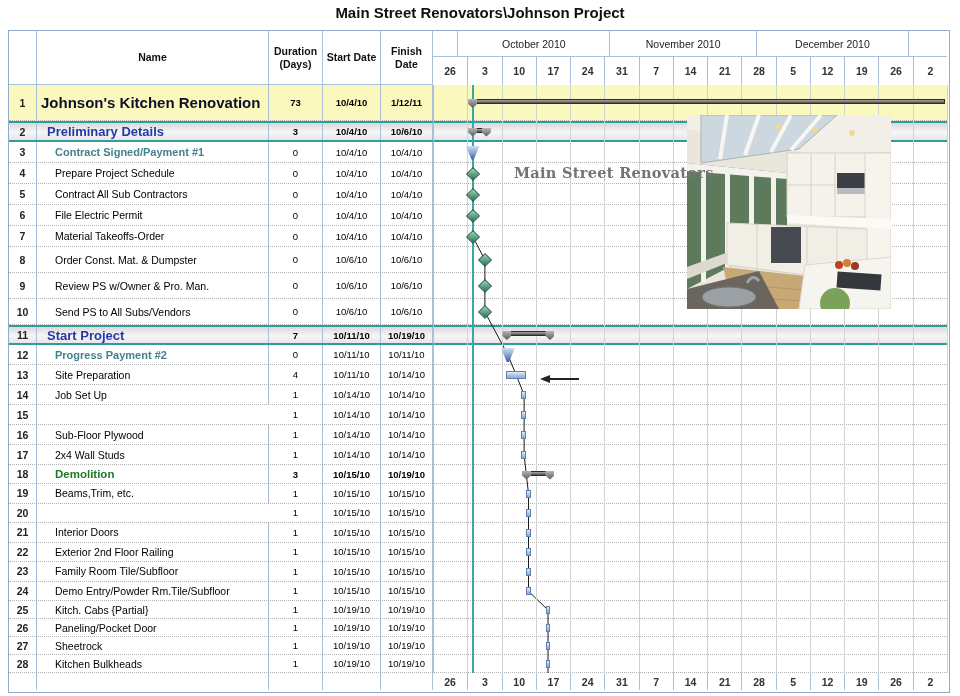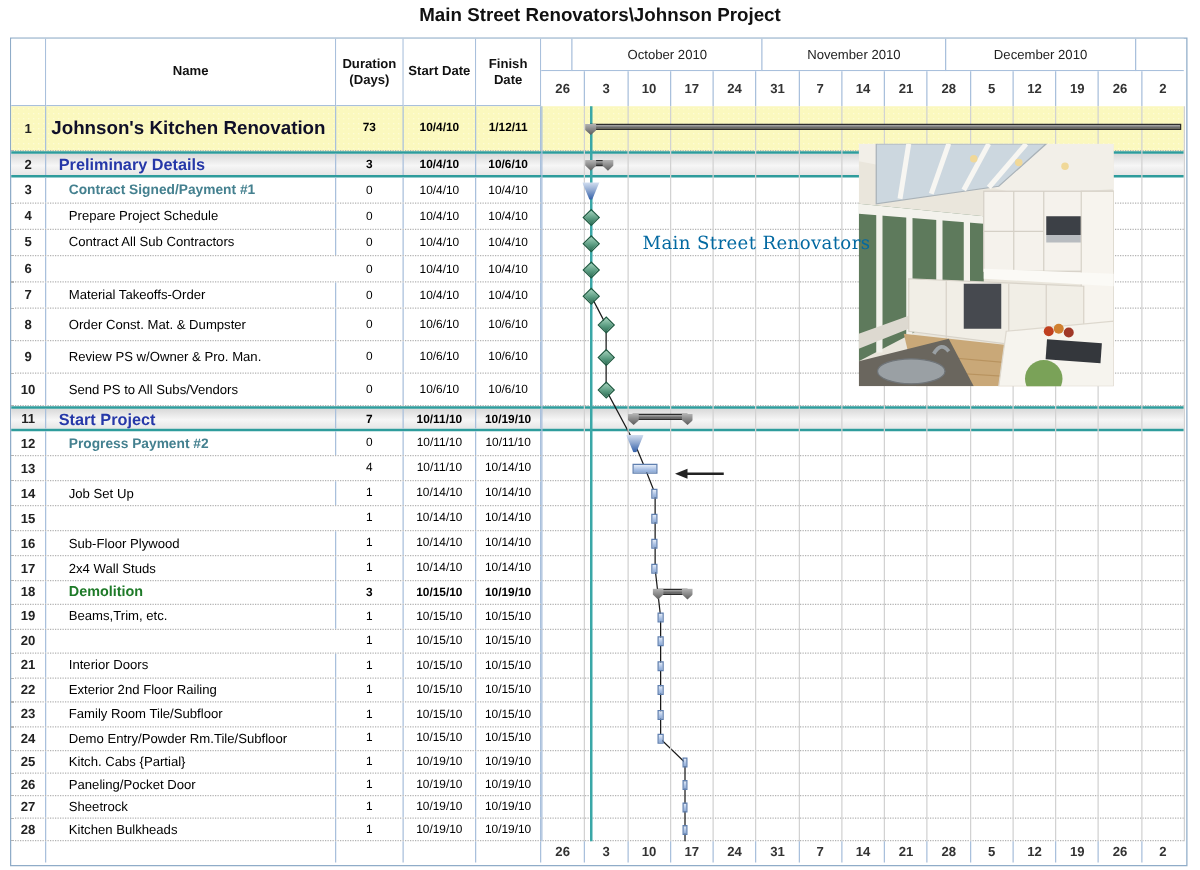--- a/index.html
+++ b/index.html
@@ -34,22 +34,22 @@
   .bar-sum{position:absolute;height:5px;background:linear-gradient(180deg,#aaa,#4d4d4d);border:1px solid #2d2d2d;box-sizing:border-box;}
   .cap{position:absolute;width:9px;height:9px;background:linear-gradient(180deg,#b4b4b4,#5a5a5a);
     clip-path:polygon(0 0,100% 0,100% 55%,50% 100%,0 55%);}
   .bar-task{position:absolute;height:8px;background:linear-gradient(180deg,#E4ECF8 0%,#A9C0E4 60%,#8CAAD6 100%);
     border:1px solid #5F7FAF;box-sizing:border-box;}
   .dia{position:absolute;width:10px;height:10px;transform:rotate(45deg);
     background:linear-gradient(135deg,#A3D2BC 0%,#57997E 60%,#2E6E55 100%);border:1px solid #1E5B41;box-sizing:border-box;}
   .funnel{position:absolute;width:14px;height:14px;
     background:linear-gradient(180deg,#D2DEF0 0%,#8FA8D0 45%,#2F5DA8 100%);
     clip-path:polygon(0 0,100% 0,58% 100%,42% 100%);}
-  .chart-label{position:absolute;font-family:"DejaVu Serif",serif;font-weight:normal;
-    font-size:14.5px;color:#0369a1;letter-spacing:.3px;margin-top:23px;}
+  .chart-label{position:absolute;font-family:"DejaVu Serif",serif;font-weight:bold;
+    font-size:14.5px;color:#737373;letter-spacing:.3px;}
   .callout-box{position:absolute;background:#8FC6C6;border:2px solid #111;box-sizing:border-box;
     display:flex;align-items:center;justify-content:center;font-size:11px;font-weight:bold;color:#000;}
   .callout-line{position:absolute;height:2px;background:#222;}
   .callout-head{position:absolute;width:0;height:0;border-top:4px solid transparent;
     border-bottom:4px solid transparent;border-right:10px solid #222;}
   svg.links{position:absolute;left:0;top:0;pointer-events:none;}
   .photo{position:absolute;}
 </style>
 </head>
 <body>
@@ -117,20 +117,21 @@
       </div>
       <div class="row " style="top: 153px; height: 21px;">
         <div class="cell cnum" style="left: 0px; width: 28px;">5</div>
         <div class="cell nm task" style="left: 28px; width: 232px;">Contract All Sub Contractors</div>
         <div class="cell cmid" style="left: 260px; width: 54px;">0</div>
         <div class="cell cmid" style="left: 314px; width: 58px;">10/4/10</div>
         <div class="cell cmid" style="left: 372px; width: 52px;">10/4/10</div>
       </div>
       <div class="row " style="top: 174px; height: 21px;">
         <div class="cell cnum" style="left: 0px; width: 28px;">6</div>
+        <div class="cell nm task" style="left: 28px; width: 232px;">File Electric Permit</div>
         <div class="cell cmid" style="left: 260px; width: 54px;">0</div>
         <div class="cell cmid" style="left: 314px; width: 58px;">10/4/10</div>
         <div class="cell cmid" style="left: 372px; width: 52px;">10/4/10</div>
       </div>
       <div class="row " style="top: 195px; height: 21px;">
         <div class="cell cnum" style="left: 0px; width: 28px;">7</div>
         <div class="cell nm task" style="left: 28px; width: 232px;">Material Takeoffs-Order</div>
         <div class="cell cmid" style="left: 260px; width: 54px;">0</div>
         <div class="cell cmid" style="left: 314px; width: 58px;">10/4/10</div>
         <div class="cell cmid" style="left: 372px; width: 52px;">10/4/10</div>
@@ -165,20 +166,21 @@
       </div>
       <div class="row " style="top: 314px; height: 20px;">
         <div class="cell cnum" style="left: 0px; width: 28px;">12</div>
         <div class="cell nm milestone" style="left: 28px; width: 232px;">Progress Payment #2</div>
         <div class="cell cmid" style="left: 260px; width: 54px;">0</div>
         <div class="cell cmid" style="left: 314px; width: 58px;">10/11/10</div>
         <div class="cell cmid" style="left: 372px; width: 52px;">10/11/10</div>
       </div>
       <div class="row " style="top: 334px; height: 20px;">
         <div class="cell cnum" style="left: 0px; width: 28px;">13</div>
+        <div class="cell nm task" style="left: 28px; width: 232px;">Site Preparation</div>
         <div class="cell cmid" style="left: 260px; width: 54px;">4</div>
         <div class="cell cmid" style="left: 314px; width: 58px;">10/11/10</div>
         <div class="cell cmid" style="left: 372px; width: 52px;">10/14/10</div>
       </div>
       <div class="row " style="top: 354px; height: 20px;">
         <div class="cell cnum" style="left: 0px; width: 28px;">14</div>
         <div class="cell nm task" style="left: 28px; width: 232px;">Job Set Up</div>
         <div class="cell cmid" style="left: 260px; width: 54px;">1</div>
         <div class="cell cmid" style="left: 314px; width: 58px;">10/14/10</div>
         <div class="cell cmid" style="left: 372px; width: 52px;">10/14/10</div>

